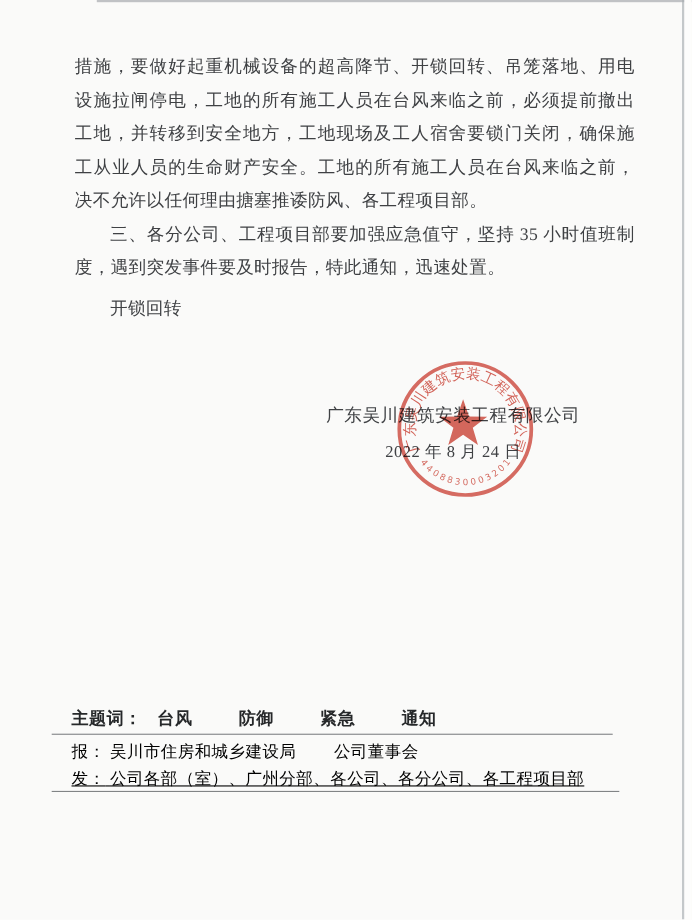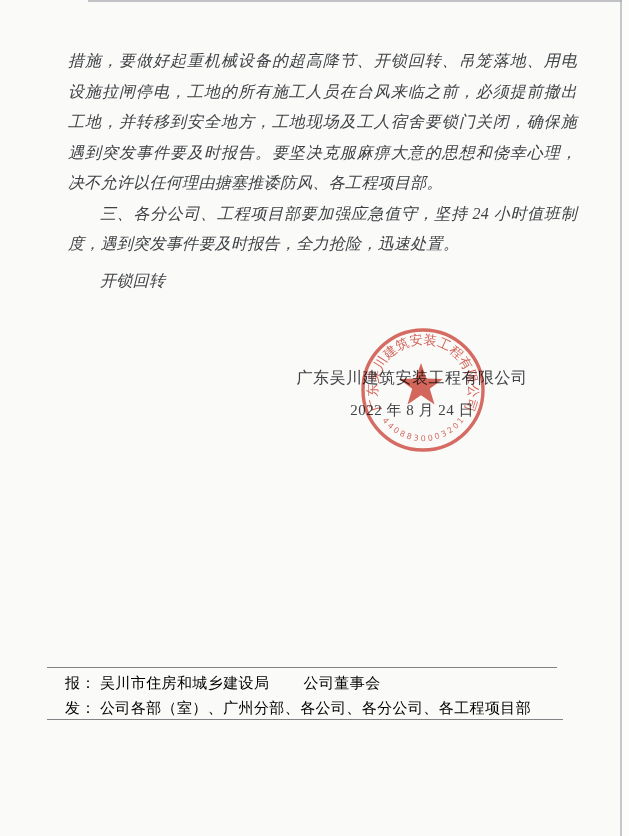--- a/index.html
+++ b/index.html
@@ -25,21 +25,21 @@
     position: absolute; left: 622px; top: 0; width: 7px; height: 836px;
     background: #fdfdfc;
   }
 
   
   .body-text {
     position: absolute; left: 68px; top: 46px; width: 509px;
     font-size: 16px; line-height: 30.5px; letter-spacing: .3px;
     color: #3f4144;
   }
-  .line { height: 30.5px; white-space: nowrap; font-style: italic; }
+  .line { height: 30.5px; white-space: nowrap; }
   .line.just { white-space: normal; text-align: justify; text-align-last: justify; }
   .line.indent { padding-left: 32px; }
   .line.just.indent { width: 477px; }
   .line.last { margin-top: 6px; }
 
   
   .sig {
     position: absolute; left: 230px; width: 364px; text-align: center;
     color: #3f4144;
   }
@@ -63,40 +63,40 @@
   .kw { margin-left: 42px; }
   .kw.first { margin-left: 14px; }
   .rule { position: absolute; height: 1.4px; background: #6b6e72; opacity: .85; }
   .rule-1 { left: 47px; top: 667px; width: 510px; }
   .rule-2 { left: 47px; top: 719px; width: 516px; }
   .report-row, .dispatch-row {
     position: absolute; left: 65px; font-size: 15px; color: #000000; letter-spacing: .4px;
     white-space: nowrap;
   }
   .report-row { top: 674px; }
-  .dispatch-row { top: 699px; }
+  .dispatch-row { top: 699px; text-decoration: underline; }
   .recipient-2 { margin-left: 30px; }
 </style>
 </head>
 <body>
 
 <div class="page">
 
   <div class="edge-top"></div>
   <div class="edge-right-margin"></div>
   <div class="edge-right"></div>
 
   <div class="body-text">
     <div class="line just">措施，要做好起重机械设备的超高降节、开锁回转、吊笼落地、用电</div>
     <div class="line just">设施拉闸停电，工地的所有施工人员在台风来临之前，必须提前撤出</div>
     <div class="line just">工地，并转移到安全地方，工地现场及工人宿舍要锁门关闭，确保施</div>
-    <div class="line just">遇到突发事件要及时报告。要坚决克服麻痹大意的思想和侥幸心理，</div>
+    <div class="line just">工从业人员的生命财产安全。工地的所有施工人员在台风来临之前，</div>
     <div class="line">决不允许以任何理由搪塞推诿防风、各工程项目部。</div>
-    <div class="line just indent">三、各分公司、工程项目部要加强应急值守，坚持 24 小时值班制</div>
-    <div class="line">度，遇到突发事件要及时报告，全力抢险，迅速处置。</div>
+    <div class="line just indent">三、各分公司、工程项目部要加强应急值守，坚持 35 小时值班制</div>
+    <div class="line">度，遇到突发事件要及时报告，特此通知，迅速处置。</div>
     <div class="line indent last">开锁回转</div>
   </div>
 
   <div class="sig sig-company">广东吴川建筑安装工程有限公司</div>
   <div class="sig sig-date">2022 年 8 月 24 日</div>
 
   <svg class="seal" viewBox="0 0 140 140">
     <defs>
       <path id="sealTopArc" d="M 28.3 89.4 A 46 46 0 1 1 111.7 89.4" fill="none"></path>
       <path id="sealBottomArc" d="M 25.8 95.5 A 51 51 0 0 0 114.2 95.5" fill="none"></path>
@@ -104,20 +104,27 @@
     <circle cx="70" cy="70" r="60" fill="none" stroke="#cc3b2e" stroke-width="3.4" opacity="0.85"></circle>
     <text class="seal-arc-text" opacity="0.9">
       <textPath href="#sealTopArc" xlink:href="#sealTopArc">广东吴川建筑安装工程有限公司</textPath>
     </text>
     <polygon points="68,43 73.4,58.6 89.9,58.9 76.8,68.8 81.5,84.6 68,75.2 54.5,84.6 59.2,68.8 46.1,58.9 62.6,58.6" fill="#cc3b2e" opacity="0.88"></polygon>
     <text class="seal-num-text" opacity="0.85">
       <textPath href="#sealBottomArc" xlink:href="#sealBottomArc" startOffset="6">4408830003201</textPath>
     </text>
   </svg>
 
+  <div class="subject-row">
+    <span>主题词：</span>
+    <span class="kw first">台风</span>
+    <span class="kw">防御</span>
+    <span class="kw">紧急</span>
+    <span class="kw">通知</span>
+  </div>
 
   <div class="rule rule-1"></div>
 
   <div class="report-row">
     <span>报：</span>
     <span>吴川市住房和城乡建设局</span>
     <span class="recipient-2">公司董事会</span>
   </div>
 
   <div class="dispatch-row">

